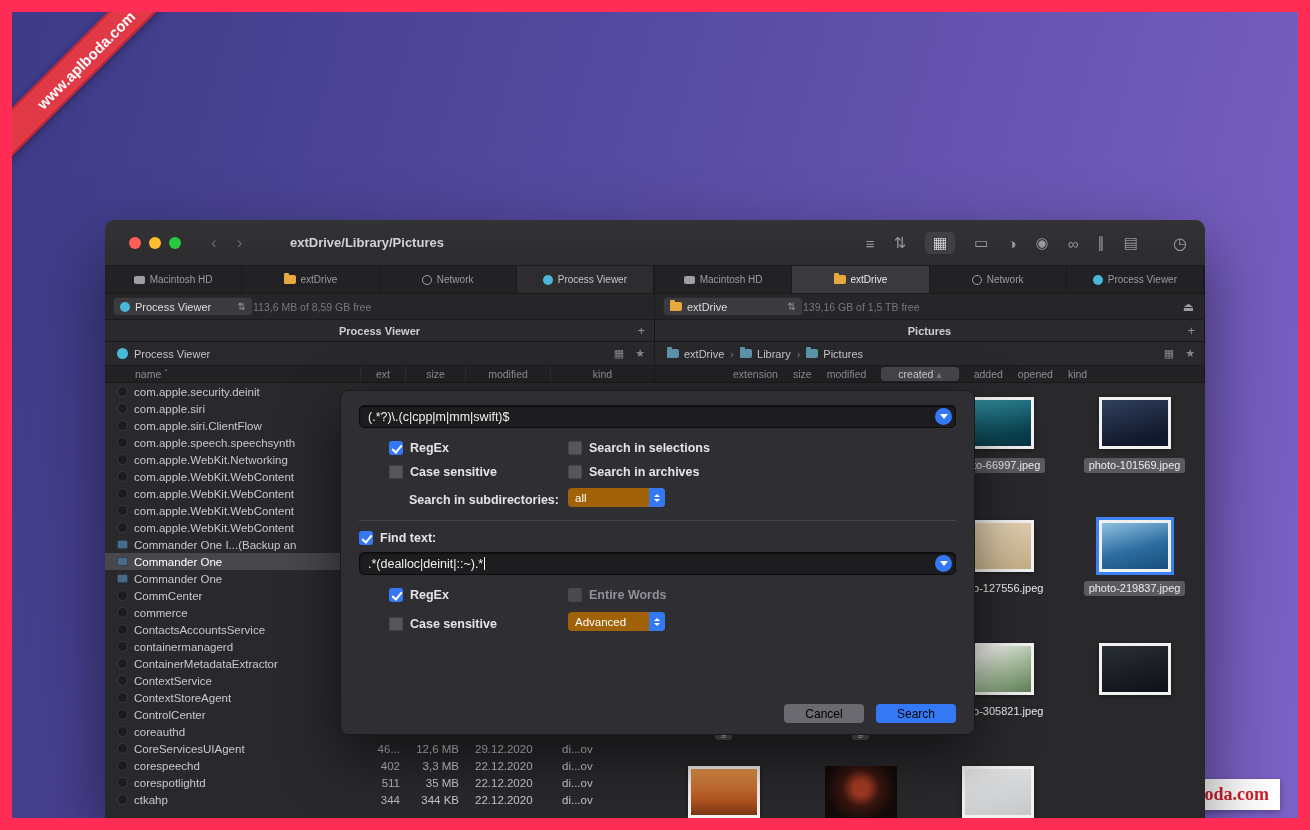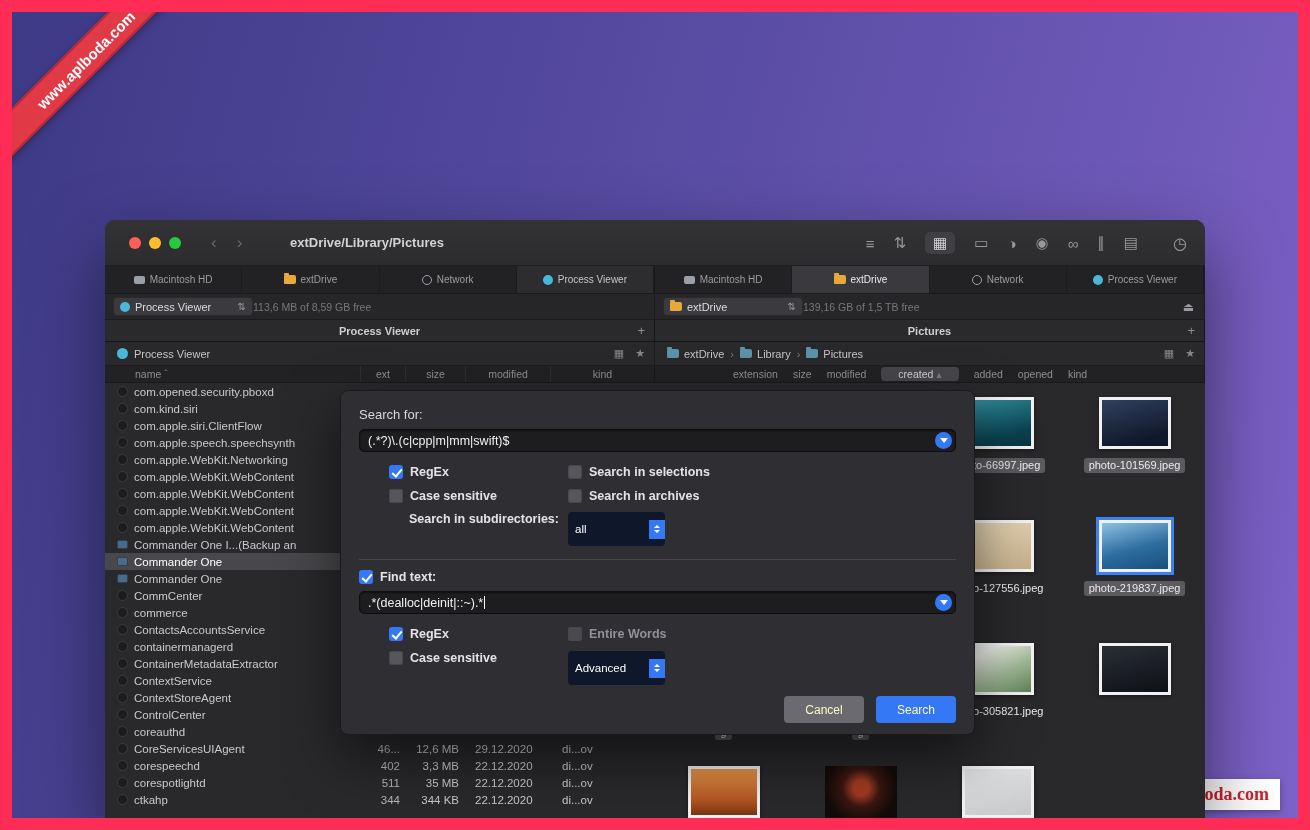--- a/index.html
+++ b/index.html
@@ -118,41 +118,41 @@
   
   .dialog{position:absolute;left:235px;top:170px;width:635px;height:345px;background:#2f2f33;border:1px solid #1a1a1b;
     border-radius:8px;box-shadow:0 22px 55px rgba(0,0,0,.55);z-index:5;padding:14px 18px;color:#e4e4e7}
   .dlabel{font-size:13px;color:#d8d8da;margin:2px 0 7px}
   .dinput{height:23px;background:#1d1d1f;border:1px solid #0d0d0e;border-radius:5px;display:flex;align-items:center;
     padding:0 3px 0 8px;box-shadow:inset 0 1px 2px rgba(0,0,0,.5)}
   .dival{flex:1;font-size:12.5px;color:#f0f0f2;white-space:nowrap;overflow:hidden}
   .combo{width:17px;height:17px;border-radius:50%;background:#3478f6;display:flex;align-items:center;justify-content:center;flex:none}
   .dtri{width:0;height:0;border-left:4px solid transparent;border-right:4px solid transparent;border-top:5px solid #fff}
   .tcaret{display:inline-block;width:1px;height:13px;background:#fff;margin-left:1px;vertical-align:-2px}
-  .optrow{display:flex;align-items:flex-start}
+  .optrow{display:flex;align-items:flex-end}
   .r1{margin-top:13px}.r2{margin-top:10px}.r3{margin-top:9px}.r4{margin-top:13px}.r5{margin-top:10px}
   .opt{display:flex;align-items:center}
   .o1{margin-left:30px;width:179px}
   .cb{width:14px;height:14px;border-radius:3px;background:#56565c;box-shadow:inset 0 0 0 1px #47474c;display:inline-block;flex:none;position:relative}
   .cb.checked{background:#3478f6;box-shadow:none}
   .cb.checked::after{content:"";position:absolute;left:4.5px;top:1.5px;width:4px;height:8px;border:solid #fff;border-width:0 2px 2px 0;transform:rotate(40deg)}
   .cb.disabled{background:#49494e}
   .cbl{margin-left:7px;font-size:12.5px;font-weight:700;color:#e4e4e7}
   .cb.disabled + .cbl{color:#90909a}
   .sublabel{width:200px;text-align:right;margin-right:9px;font-size:12.5px;font-weight:700;color:#e4e4e7}
-  .popup{display:inline-flex;align-items:center;height:34px;min-width:97px;background:#0f172a;border-radius:4px;overflow:hidden}
+  .popup{display:inline-flex;align-items:center;height:19px;min-width:97px;background:#a16207;border-radius:4px;overflow:hidden}
   .pval{flex:1;padding:0 7px;font-size:11.5px;color:#fff}
   .pcap{width:16px;height:19px;background:#3478f6;display:flex;flex-direction:column;align-items:center;justify-content:center;gap:2px;flex:none}
   .pcap i{width:0;height:0;border-left:3px solid transparent;border-right:3px solid transparent}
   .pcap .up{border-bottom:3px solid #fff}
   .pcap .dn{border-top:3px solid #fff}
   .ddiv{height:1px;background:#47474b;margin:13px 0 10px}
   .findrow{display:flex;align-items:flex-end;margin-bottom:7px}
   .dbtns{position:absolute;right:18px;bottom:11px;display:flex;gap:12px}
-  .btn{min-width:80px;height:27px;border:none;border-radius:4px;font-size:12px;color:#fef9c3;font-family:inherit;cursor:default}
+  .btn{min-width:80px;height:19px;border:none;border-radius:4px;font-size:12px;color:#000000;font-family:inherit;cursor:default}
   .btn.cancel{background:#6a6a70}
   .btn.primary{background:#3478f6}
 </style>
 </head>
 <body>
 
 <div class="frame">
   <div class="canvas">
 
     <div class="ribbon">www.aplboda.com</div>
@@ -375,32 +375,32 @@
 
             </span>
           </div>
       </div>
 
       <div class="listpane">
 
           <div class="lrow">
             <span class="rname">
               <i class="rico proc"></i>
-              <span>com.opened.security.pboxd</span>
-            </span>
-            <span class="rext"></span>
-            <span class="rsize"></span>
-            <span class="rmod"></span>
-            <span class="rkind"></span>
-          </div>
-
-          <div class="lrow">
-            <span class="rname">
-              <i class="rico proc"></i>
-              <span>com.kind.siri</span>
+              <span>com.apple.security.deinit</span>
+            </span>
+            <span class="rext"></span>
+            <span class="rsize"></span>
+            <span class="rmod"></span>
+            <span class="rkind"></span>
+          </div>
+
+          <div class="lrow">
+            <span class="rname">
+              <i class="rico proc"></i>
+              <span>com.apple.siri</span>
             </span>
             <span class="rext"></span>
             <span class="rsize"></span>
             <span class="rmod"></span>
             <span class="rkind"></span>
           </div>
 
           <div class="lrow">
             <span class="rname">
               <i class="rico proc"></i>
@@ -728,21 +728,20 @@
 
           </div>
 
           <div class="gcell">
             <div class="thumb t-light framed"></div>
 
           </div>
         </div>
 
       <div class="dialog">
-        <div class="dlabel">Search for:</div>
         <div class="dinput">
           <span class="dival">(.*?)\.(c|cpp|m|mm|swift)$</span>
           <span class="combo">
               <i class="dtri"></i>
             </span>
         </div>
 
         <div class="optrow r1">
           <label class="opt o1">
             <span class="cb checked"></span>

